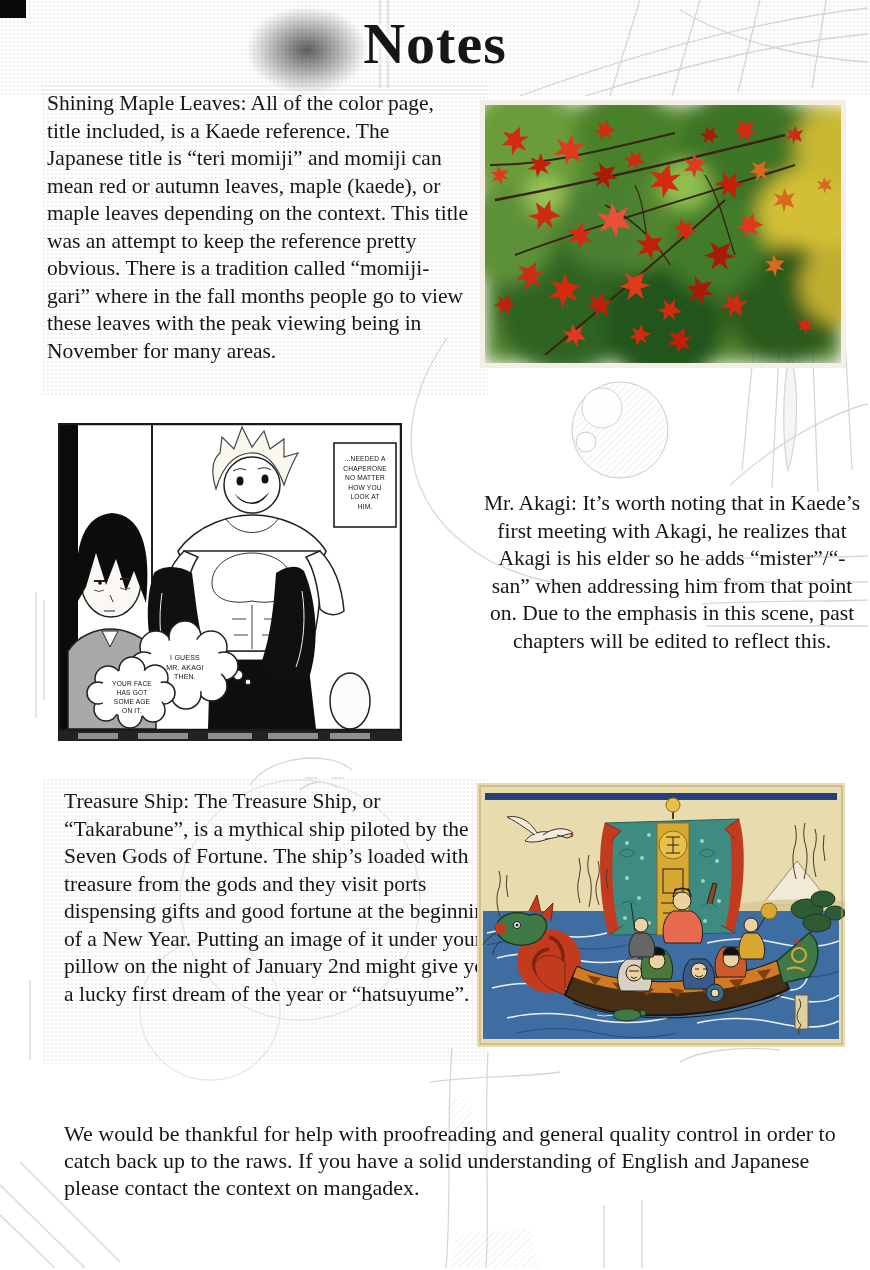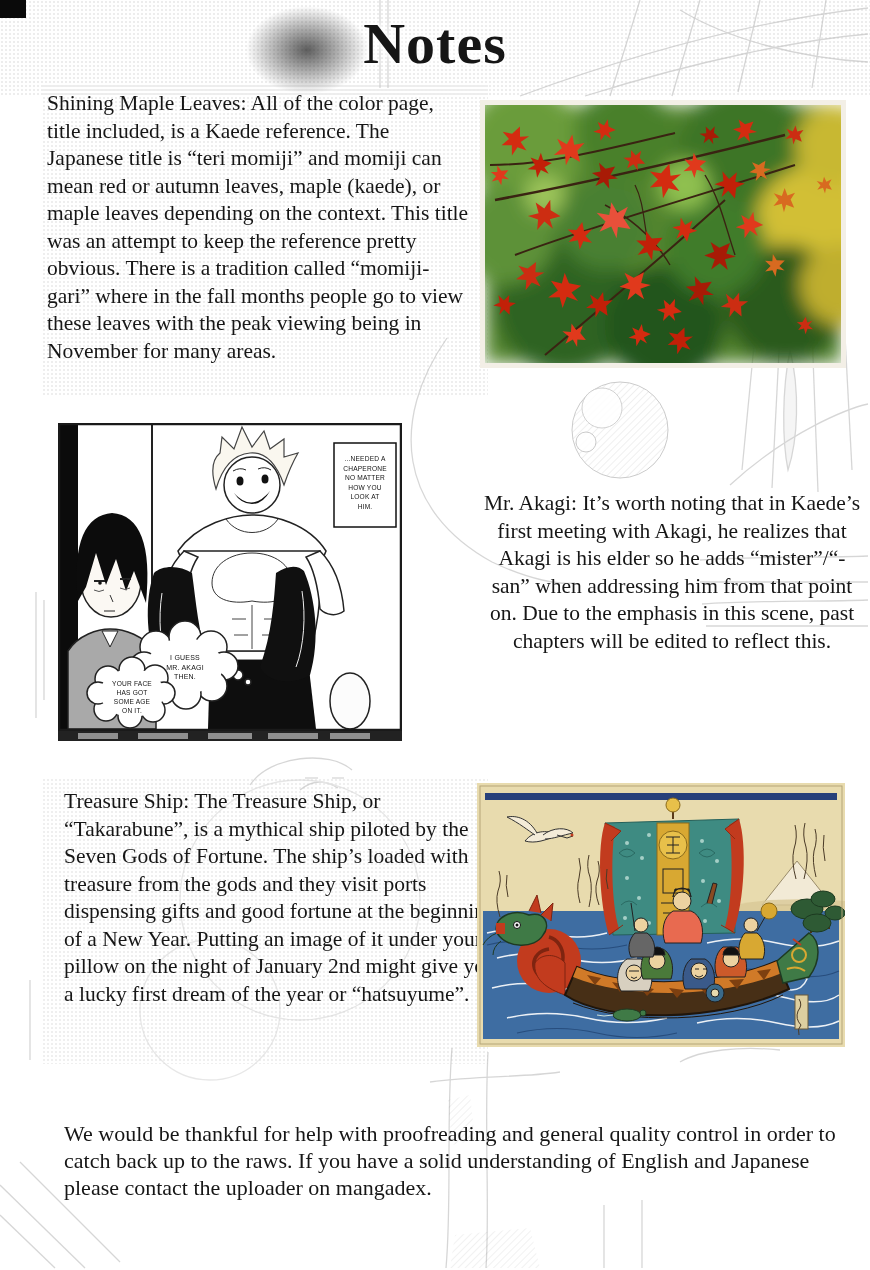--- a/index.html
+++ b/index.html
@@ -91,21 +91,21 @@
   </svg>
 
   <div class="title-blob"></div>
   <div class="corner-black"></div>
 
   <h1 class="page-title">Notes</h1>
 
   <div class="para para-maple">Shining Maple Leaves: All of the color page, title included, is a Kaede reference. The Japanese title is “teri momiji” and momiji can mean red or autumn leaves, maple (kaede), or maple leaves depending on the context. This title was an attempt to keep the reference pretty obvious. There is a tradition called “momiji-gari” where in the fall months people go to view these leaves with the peak viewing being in November for many areas.</div>
   <div class="para para-akagi">Mr. Akagi: It’s worth noting that in Kaede’s first meeting with Akagi, he realizes that Akagi is his elder so he adds “mister”/“-san” when addressing him from that point on. Due to the emphasis in this scene, past chapters will be edited to reflect this.</div>
   <div class="para para-treasure">Treasure Ship: The Treasure Ship, or “Takarabune”, is a mythical ship piloted by the Seven Gods of Fortune. The ship’s loaded with treasure from the gods and they visit ports dispensing gifts and good fortune at the beginning of a New Year. Putting an image of it under your pillow on the night of January 2nd might give you a lucky first dream of the year or “hatsuyume”.</div>
-  <div class="page-footer">We would be thankful for help with proofreading and general quality control in order to catch back up to the raws. If you have a solid understanding of English and Japanese please contact the uploader on mangadex.</div>
+  <div class="page-footer">We would be thankful for help with proofreading and general quality control in order to catch back up to the raws. If you have a solid understanding of English and Japanese please contact the context on mangadex.</div>
 
   <figure class="fig fig-maple">
     <svg width="356" height="258" viewBox="0 0 356 258">
       <defs>
         <filter id="blr">
             <feGaussianBlur stdDeviation="9"></feGaussianBlur>
           </filter>
         <path id="leaf" d="M0,-12 L3,-4 L10,-7 L5,0 L12,5 L4,5 L2,13 L-1,5 L-9,8 L-5,1 L-12,-3 L-4,-4 Z"></path>
       </defs>
       <g filter="url(#blr)">

